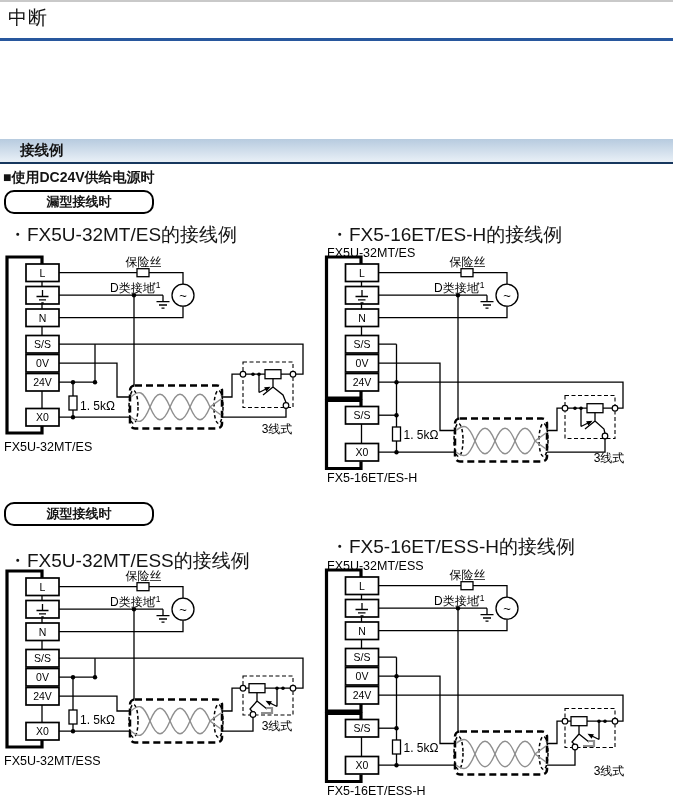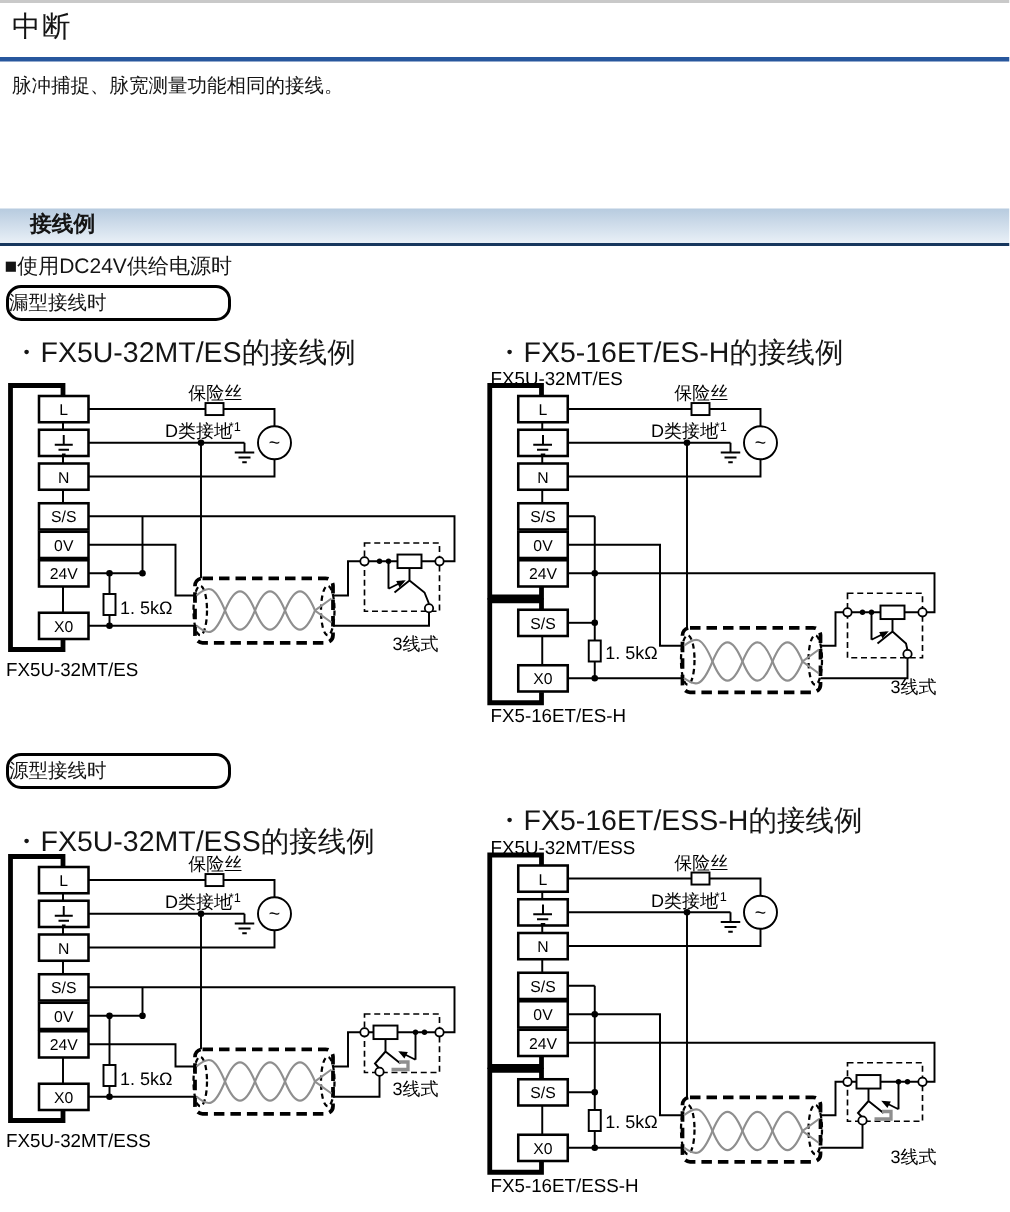--- a/index.html
+++ b/index.html
@@ -7,23 +7,23 @@
        font-family:"Liberation Sans","DejaVu Sans",sans-serif;color:#141414}
   .abs{position:absolute}
   #topline{left:0;top:0;width:673px;height:2px;background:#c9c9c9}
   #page-title{left:8px;top:5px;font-size:19px;font-weight:normal;letter-spacing:1px}
   #title-rule{left:0;top:38px;width:673px;height:3px}
   #intro{left:8px;top:47px;font-size:13px;line-height:19.5px;white-space:nowrap}
   .inline-icon{display:inline-block;vertical-align:-2px;margin:0 3px}
   .sp-left{margin-left:8px}
   #section-bar{left:0;top:139px;width:673px;height:25px;box-sizing:border-box;
        border-bottom:2px solid #17375e;font-size:14.5px;font-weight:bold;line-height:23px;padding-left:20px}
-  #subsection{left:3px;top:169px;font-size:14px;font-weight:normal}
+  #subsection{left:3px;top:169px;font-size:14px;font-weight:bold}
   .pill{border:2px solid #000;border-radius:10px;width:146px;height:20px;line-height:20px;
-        font-size:13px;font-weight:400;background:#fff}
+        text-align:center;font-size:13px;font-weight:700;background:#fff}
   #pill-sink{left:4px;top:190px}
   #pill-source{left:4px;top:502px}
   .dia-h{font-size:19px;white-space:nowrap}
   #h-sink-left{left:8px;top:222px}   #h-sink-right{left:330px;top:222px}
   #h-src-left{left:8px;top:548px}    #h-src-right{left:330px;top:534px}
   #svg-sink-left{left:0;top:255px}   #svg-sink-right{left:320px;top:243px}
   #svg-src-left{left:0;top:568px}    #svg-src-right{left:320px;top:556px}
   svg{display:block}
   .wire{fill:none;stroke:#000;stroke-width:1.3}
   .thick{fill:none;stroke:#000;stroke-width:3.2}
@@ -46,21 +46,20 @@
   .ac{font-size:13px;text-anchor:middle}
 </style>
 </head>
 <body>
 
 <div id="topline" class="abs"></div>
 <div id="page-title" class="abs">中断</div>
 <div id="title-rule" class="abs" style="background:#28579d"></div>
 
 <div id="intro" class="abs">
-  <div>脉冲捕捉、脉宽测量功能相同的接线。</div>
 </div>
 
 <div id="section-bar" class="abs" style="background:linear-gradient(#b7cbdf,#e9f0f7)">接线例</div>
 <div id="subsection" class="abs">■使用DC24V供给电源时</div>
 
 <div id="pill-sink" class="abs pill">漏型接线时</div>
 
 <div id="h-sink-left" class="abs dia-h">・FX5U-32MT/ES的接线例</div>
 <div id="h-sink-right" class="abs dia-h">・FX5-16ET/ES-H的接线例</div>
 

